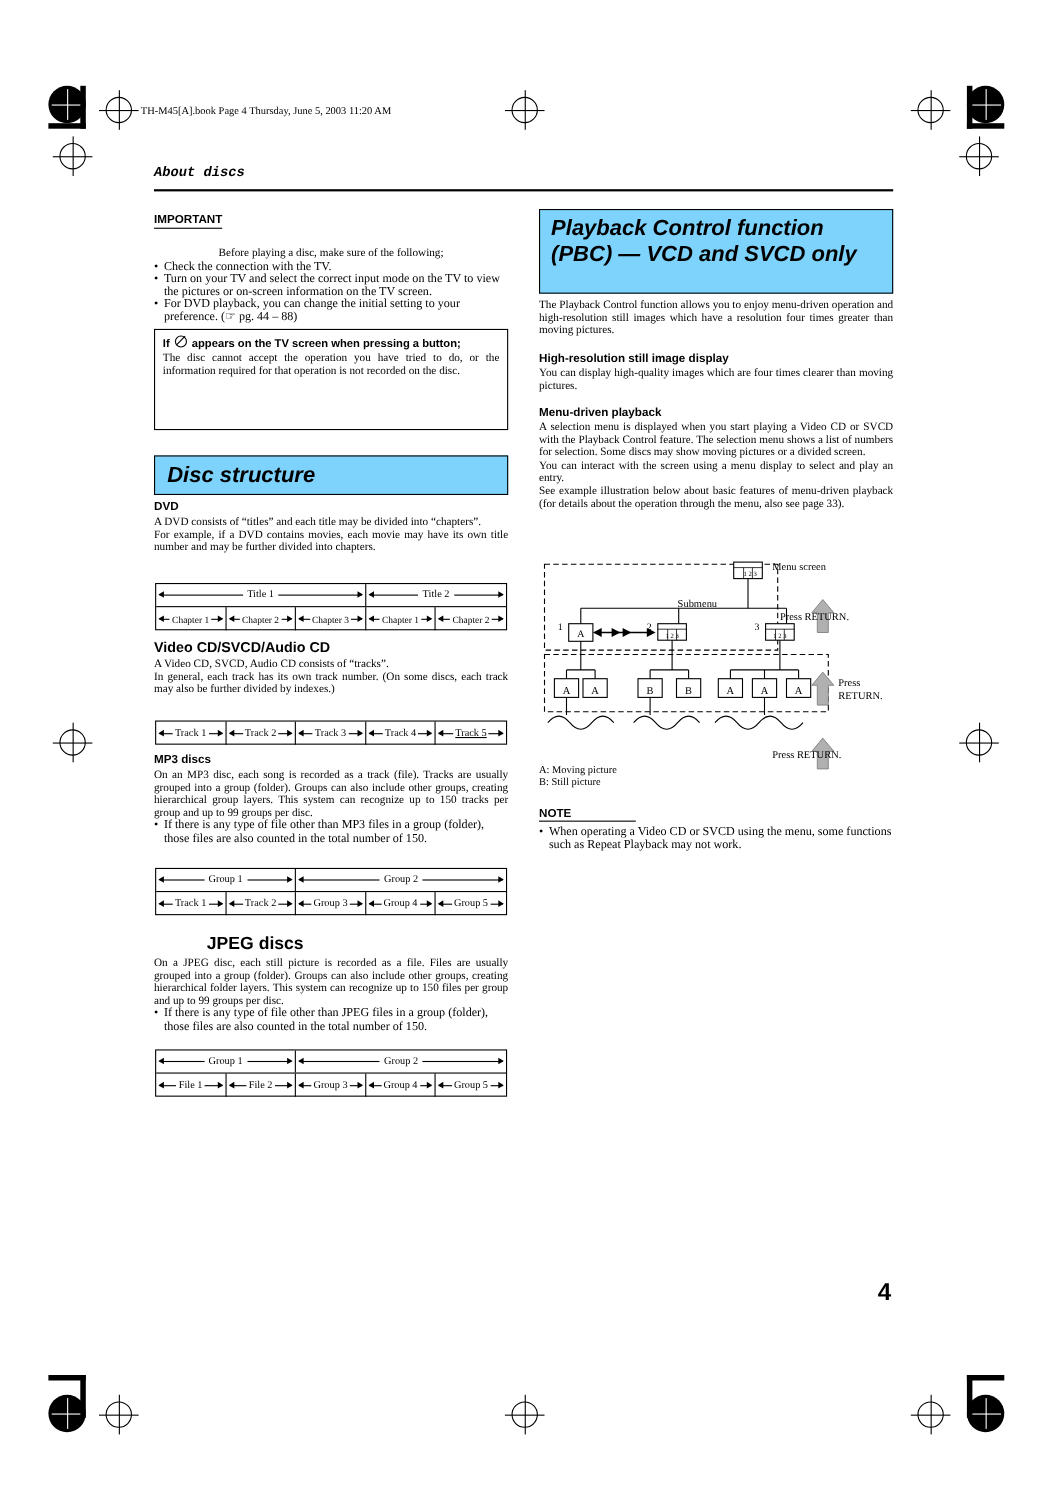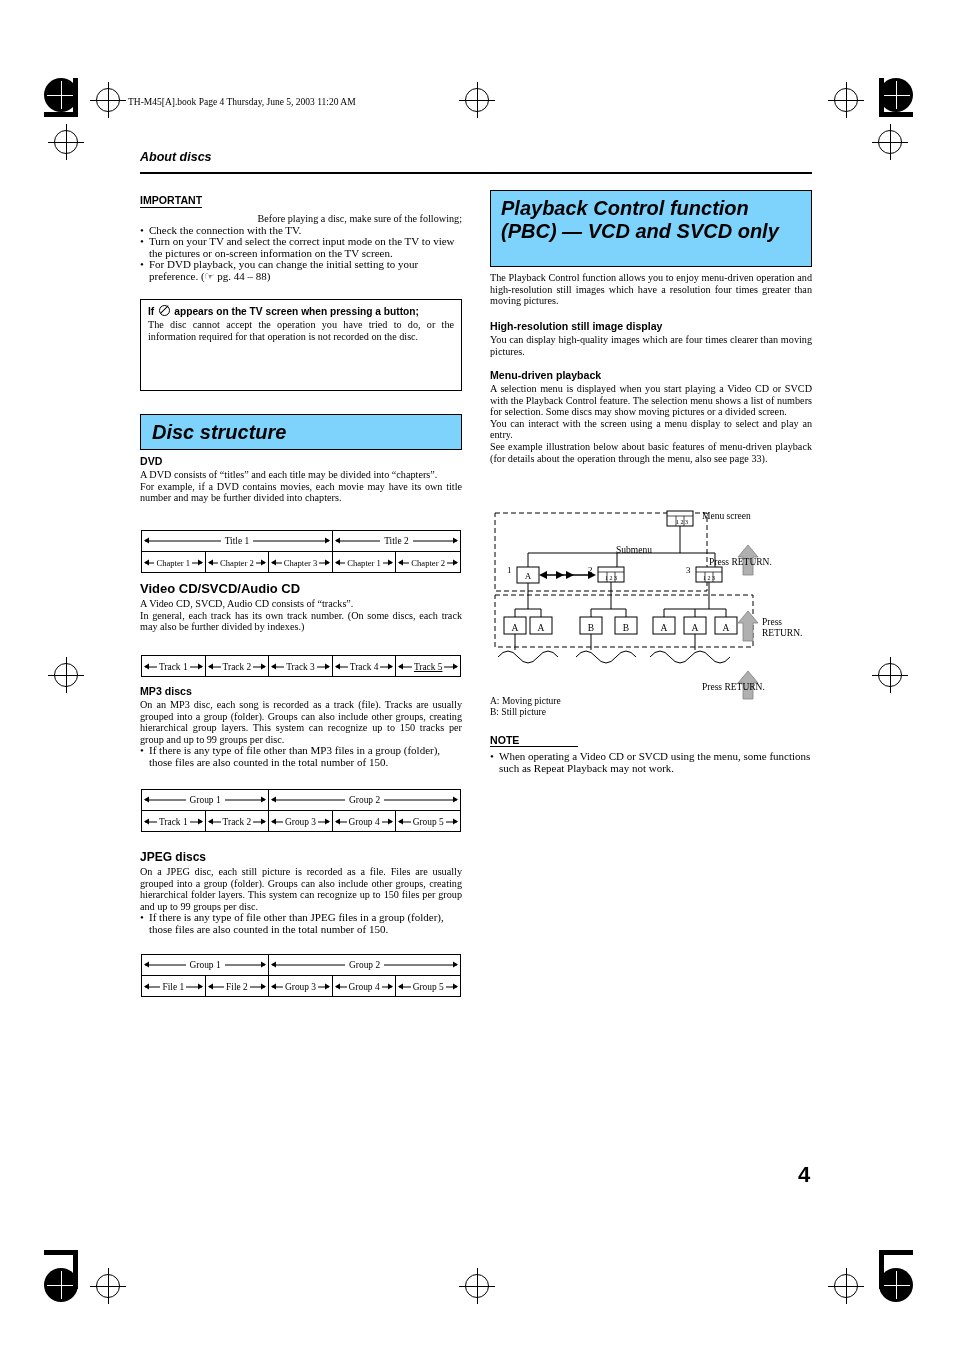--- a/index.html
+++ b/index.html
@@ -73,28 +73,28 @@
   <div class="cropmark" style="left:73px;top:78px;width:5px;height:39px;"></div>
   <div class="cropmark" style="left:879px;top:112px;width:34px;height:5px;"></div>
   <div class="cropmark" style="left:879px;top:78px;width:5px;height:39px;"></div>
   <div class="cropmark" style="left:44px;top:1250px;width:34px;height:5px;"></div>
   <div class="cropmark" style="left:73px;top:1250px;width:5px;height:39px;"></div>
   <div class="cropmark" style="left:879px;top:1250px;width:34px;height:5px;"></div>
   <div class="cropmark" style="left:879px;top:1250px;width:5px;height:39px;"></div>
 
   <div class="hdrline" style="left:128px;top:97px;">TH-M45[A].book  Page 4  Thursday, June 5, 2003  11:20 AM</div>
 
-  <div style="position:absolute;left:140px;top:150px;font-family:Liberation Sans, sans-serif;font-weight:bold;font-style:italic;font-size:12.5px;text-align:center;">About discs</div>
+  <div style="position:absolute;left:140px;top:150px;font-family:Liberation Mono, monospace;font-weight:bold;font-style:italic;font-size:12.5px;text-align:center;">About discs</div>
   <div class="rule" style="left:140px;top:172px;width:672px;height:1.6px;"></div>
 
   <div class="colbox" style="left:140px;top:190px;width:322px;">
 
     <div style="position:relative;">
       <div class="bold-s" style="font-size:10.6px;display:inline-block;border-bottom:1.4px solid #000;padding-bottom:1px;">IMPORTANT</div>
-      <div class="para" style="margin-top:5px;text-align:right;font-family:Liberation Serif, serif;">Before playing a disc, make sure of the following;</div>
+      <div class="para" style="margin-top:17px;text-align:center;font-family:Liberation Serif, serif;">Before playing a disc, make sure of the following;</div>
       <ul class="bul">
         <li>Check the connection with the TV.</li>
         <li>Turn on your TV and select the correct input mode on the TV to view the pictures or on-screen information on the TV screen.</li>
         <li>For DVD playback, you can change the initial setting to your preference. (☞ pg. 44 – 88)</li>
       </ul>
     </div>
   </div>
 
   <div class="boxed" style="left:140px;top:299px;width:322px;height:92px;padding:5px 7px;">
     <div style="font-size:10.2px;">
@@ -220,21 +220,21 @@
           <span class="dlabel" style="padding:0 2px;">Group 4</span>
         </div>
       <div class="dcell" style="width:64px;">
           <span class="arr"></span>
           <span class="dlabel" style="padding:0 2px;">Group 5</span>
         </div>
     </div>
   </div>
 
   <div class="colbox" style="left:140px;top:850px;width:322px;">
-    <div class="bold-s" style="font-size:12px;">JPEG discs</div>
+    <div class="bold-s" style="font-size:16px;margin-left:48px;">JPEG discs</div>
     <div class="para" style="margin-top:2px;">On a JPEG disc, each still picture is recorded as a file. Files are usually grouped into a group (folder). Groups can also include other groups, creating hierarchical folder layers. This system can recognize up to 150 files per group and up to 99 groups per disc.</div>
     <ul class="bul">
       <li>If there is any type of file other than JPEG files in a group (folder), those files are also counted in the total number of 150.</li>
     </ul>
   </div>
 
   <div class="dtable" style="left:141px;top:954px;width:320px;height:43px;">
     <div class="drow" style="height:21px;">
       <div class="dcell" style="width:128px;">
           <span class="arr"></span>

